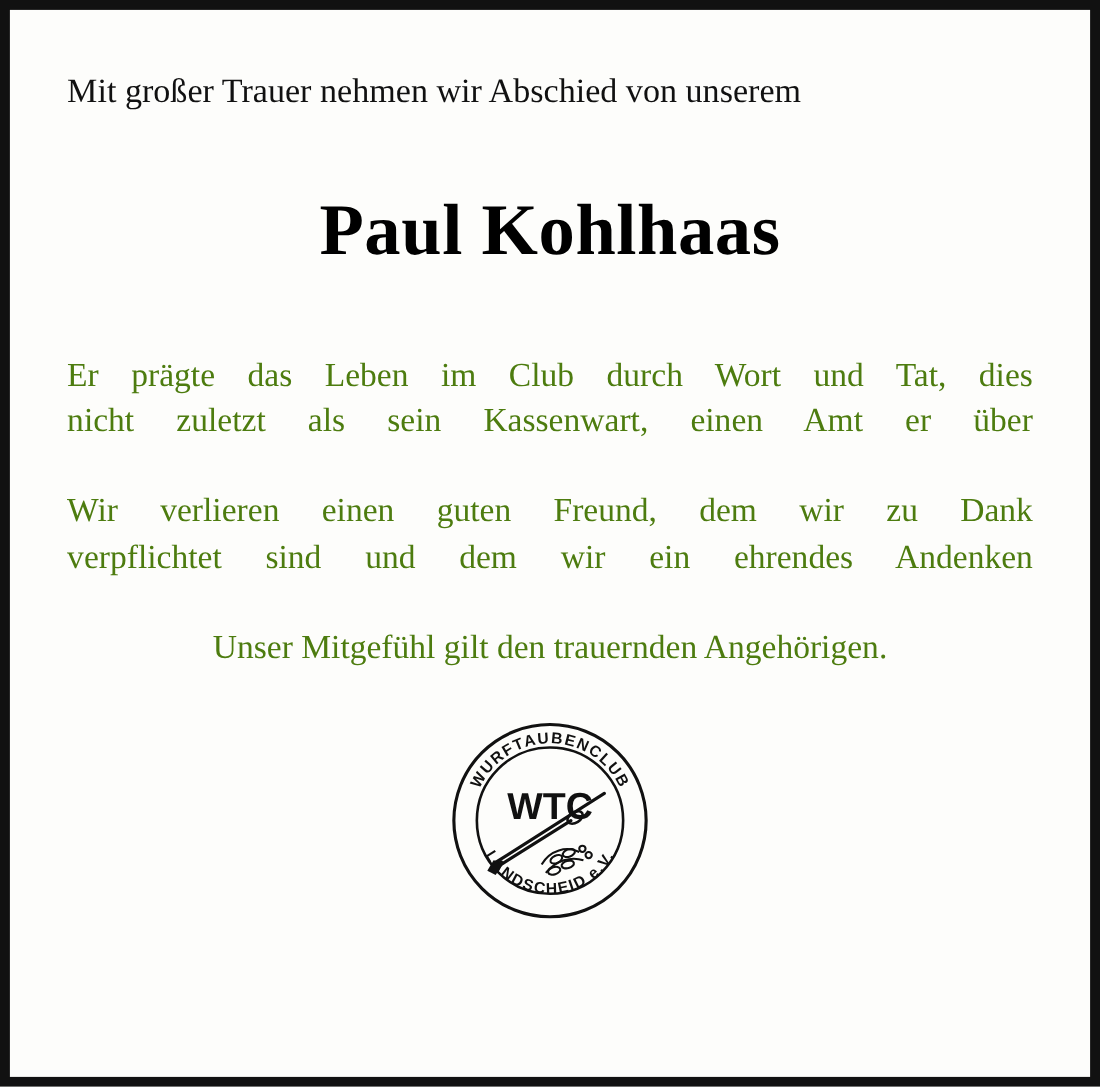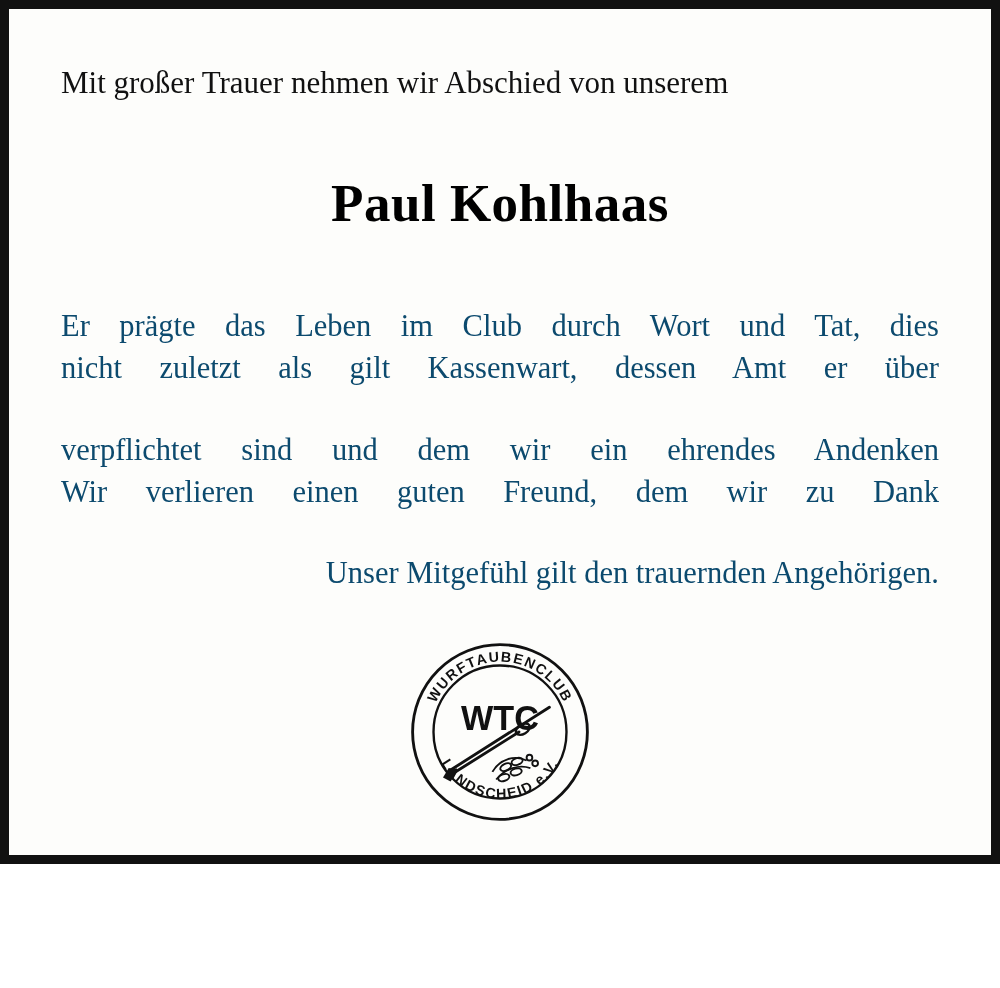--- a/index.html
+++ b/index.html
@@ -8,56 +8,56 @@
     background: #ffffff;
   }
   body {
     width: 1000px;
     height: 988px;
     font-family: "Liberation Serif", serif;
   }
   .notice {
     box-sizing: border-box;
     width: 1000px;
-    height: 864px;
+    height: 988px;
     border: 9px solid #111111;
     background: #fdfdfb;
     padding: 46px 52px 0 52px;
     position: relative;
   }
   .intro {
     font-size: 31px;
     line-height: 1.32;
     color: #111111;
     margin: 8px 0 0 0;
   }
   .intro .line {
     display: block;
   }
   .name {
     text-align: center;
     font-weight: bold;
-    font-size: 53px;
+    font-size: 66px;
     letter-spacing: 0.5px;
     color: #000000;
     margin: 70px 0 0 0;
     line-height: 1.1;
   }
   .body-text {
     margin-top: 74px;
   }
   .para {
     font-size: 30.5px;
     line-height: 1.37;
-    color: #0c4a6e;
+    color: #4d7c0f;
     text-align: justify;
     margin: 0 0 40px 0;
   }
   .para.last {
-    text-align: right;
+    text-align: center;
     margin-bottom: 0;
   }
   .para .line {
     display: block;
   }
   .para .justified {
     display: block;
     text-align: justify;
     text-align-last: justify;
   }
@@ -83,26 +83,26 @@
   <div class="intro">
     <span class="line">Mit großer Trauer nehmen wir Abschied von unserem</span>
   </div>
 
   <div class="name">Paul Kohlhaas</div>
 
   <div class="body-text">
 
     <p class="para">
       <span class="justified">Er prägte das Leben im Club durch Wort und Tat, dies</span>
-      <span class="justified">nicht zuletzt als gilt Kassenwart, dessen Amt er über</span>
+      <span class="justified">nicht zuletzt als sein Kassenwart, einen Amt er über</span>
     </p>
 
     <p class="para">
+      <span class="justified">Wir verlieren einen guten Freund, dem wir zu Dank</span>
       <span class="justified">verpflichtet sind und dem wir ein ehrendes Andenken</span>
-      <span class="justified">Wir verlieren einen guten Freund, dem wir zu Dank</span>
     </p>
 
     <p class="para last">
       <span class="line">Unser Mitgefühl gilt den trauernden Angehörigen.</span>
     </p>
 
   </div>
 
   <div class="logo-wrap">
     <div class="logo">

